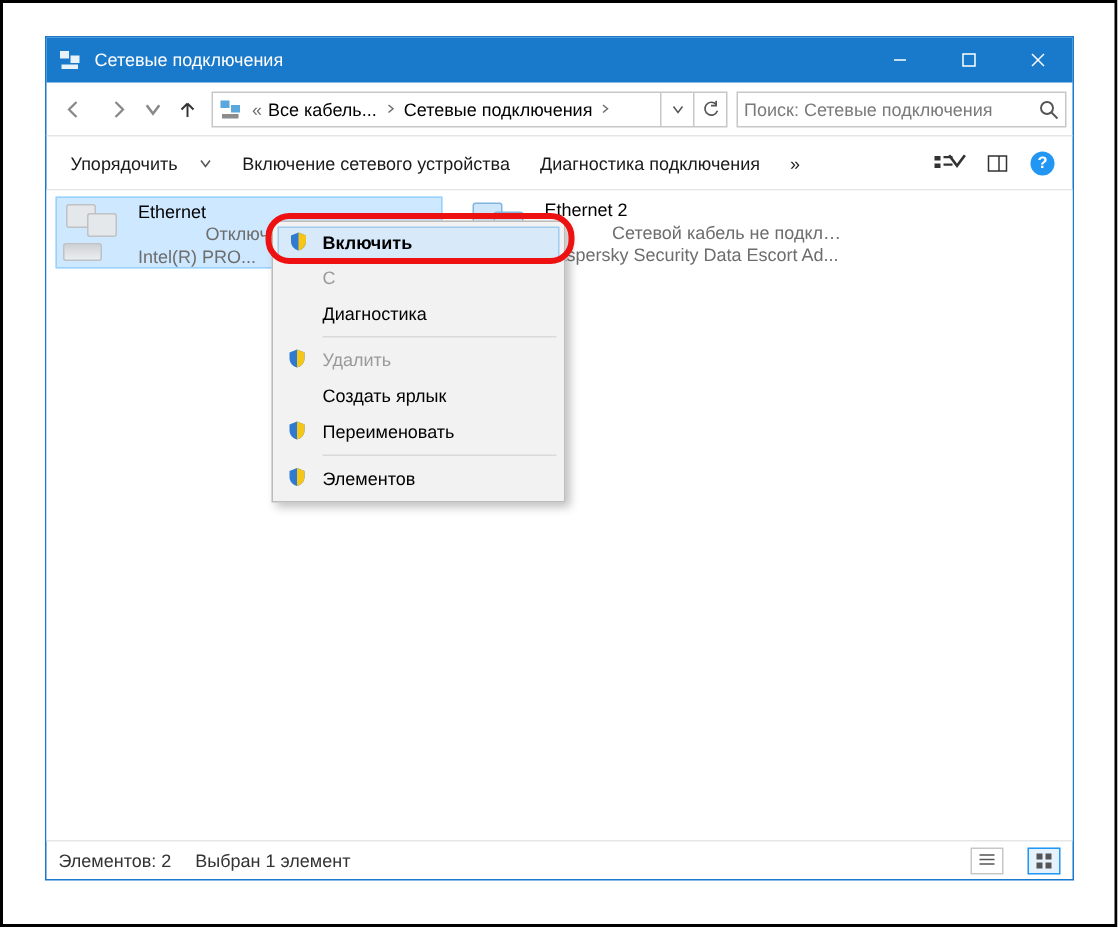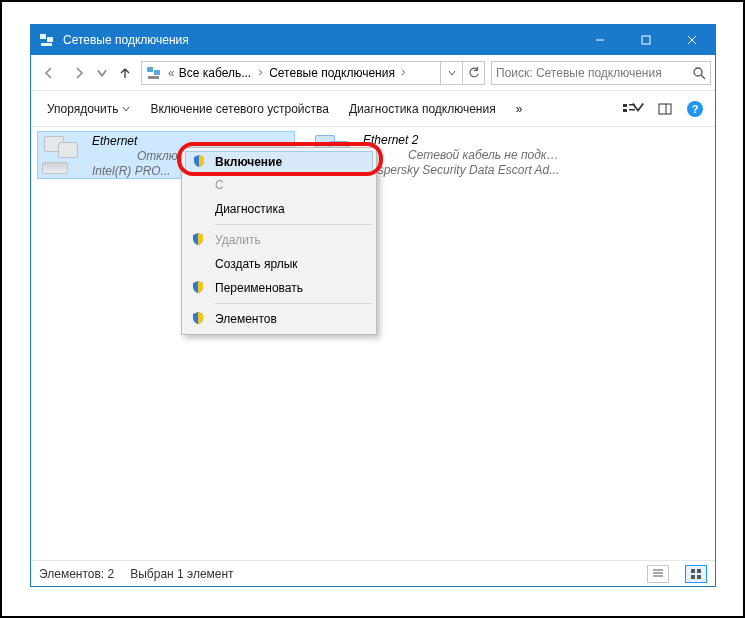--- a/index.html
+++ b/index.html
@@ -125,21 +125,21 @@
     display:flex;
     align-items:center;
     padding: 0 8px;
     gap: 4px;
     font-size: 12px;
   }
   .tbtn {
     padding: 4px 8px;
     display:inline-flex;
     align-items:center;
-    gap:4px;
+    gap:15px;
     color:#1a1a1a;
   }
   .tbtn .drop { color:#555; }
   .tbtn .drop svg{width:8px;height:8px;}
   .toolbar .spacer { flex:1; }
   .toolbtn {
     width: 28px; height:24px;
     display:inline-flex; align-items:center; justify-content:center;
     color:#333;
   }
@@ -175,21 +175,21 @@
   .item.selected {
     background:#cde8ff;
     border: 1px solid #98d1fe;
   }
   .item .icon {
     width: 48px; height:40px;
     margin-right: 4px;
     flex:0 0 auto;
     position:relative;
   }
-  .item .labels { font-size:12px; line-height:15px; overflow:hidden;font-style:italic; }
+  .item .labels { font-size:12px; line-height:15px; overflow:hidden; }
   .item .l1 { color:#000; white-space:nowrap; overflow:hidden; text-overflow:ellipsis;}
   .item .l2 { color:#6d6d6d; white-space:nowrap; overflow:hidden; text-overflow:ellipsis;margin-left:45px;}
   .item .l3 { color:#6d6d6d; white-space:nowrap; overflow:hidden; text-overflow:ellipsis;}
 
   
   .net-icon .box {
     position:absolute;
     background:#e8e8e8;
     border:1px solid #bdbdbd;
     border-radius:2px;
@@ -444,21 +444,21 @@
       </div>
 
       <div class="menu">
         <div class="mrow hover">
           <span class="micon shield">
             <svg viewBox="0 0 14 14">
                 <path d="M7 1 L12 3 V7 C12 10 9.5 12.5 7 13 C4.5 12.5 2 10 2 7 V3 Z" fill="#2f7bd1"></path>
                 <path d="M7 1 L12 3 V7 C12 10 9.5 12.5 7 13 Z" fill="#f5c518"></path>
               </svg>
           </span>
-          <span class="bold">Включение</span>
+          <span class="bold">Включить</span>
         </div>
         <div class="mrow disabled">
           <span>С</span>
         </div>
         <div class="mrow">
           <span>Диагностика</span>
         </div>
         <div class="sep"></div>
         <div class="mrow disabled">
           <span class="micon shield">

